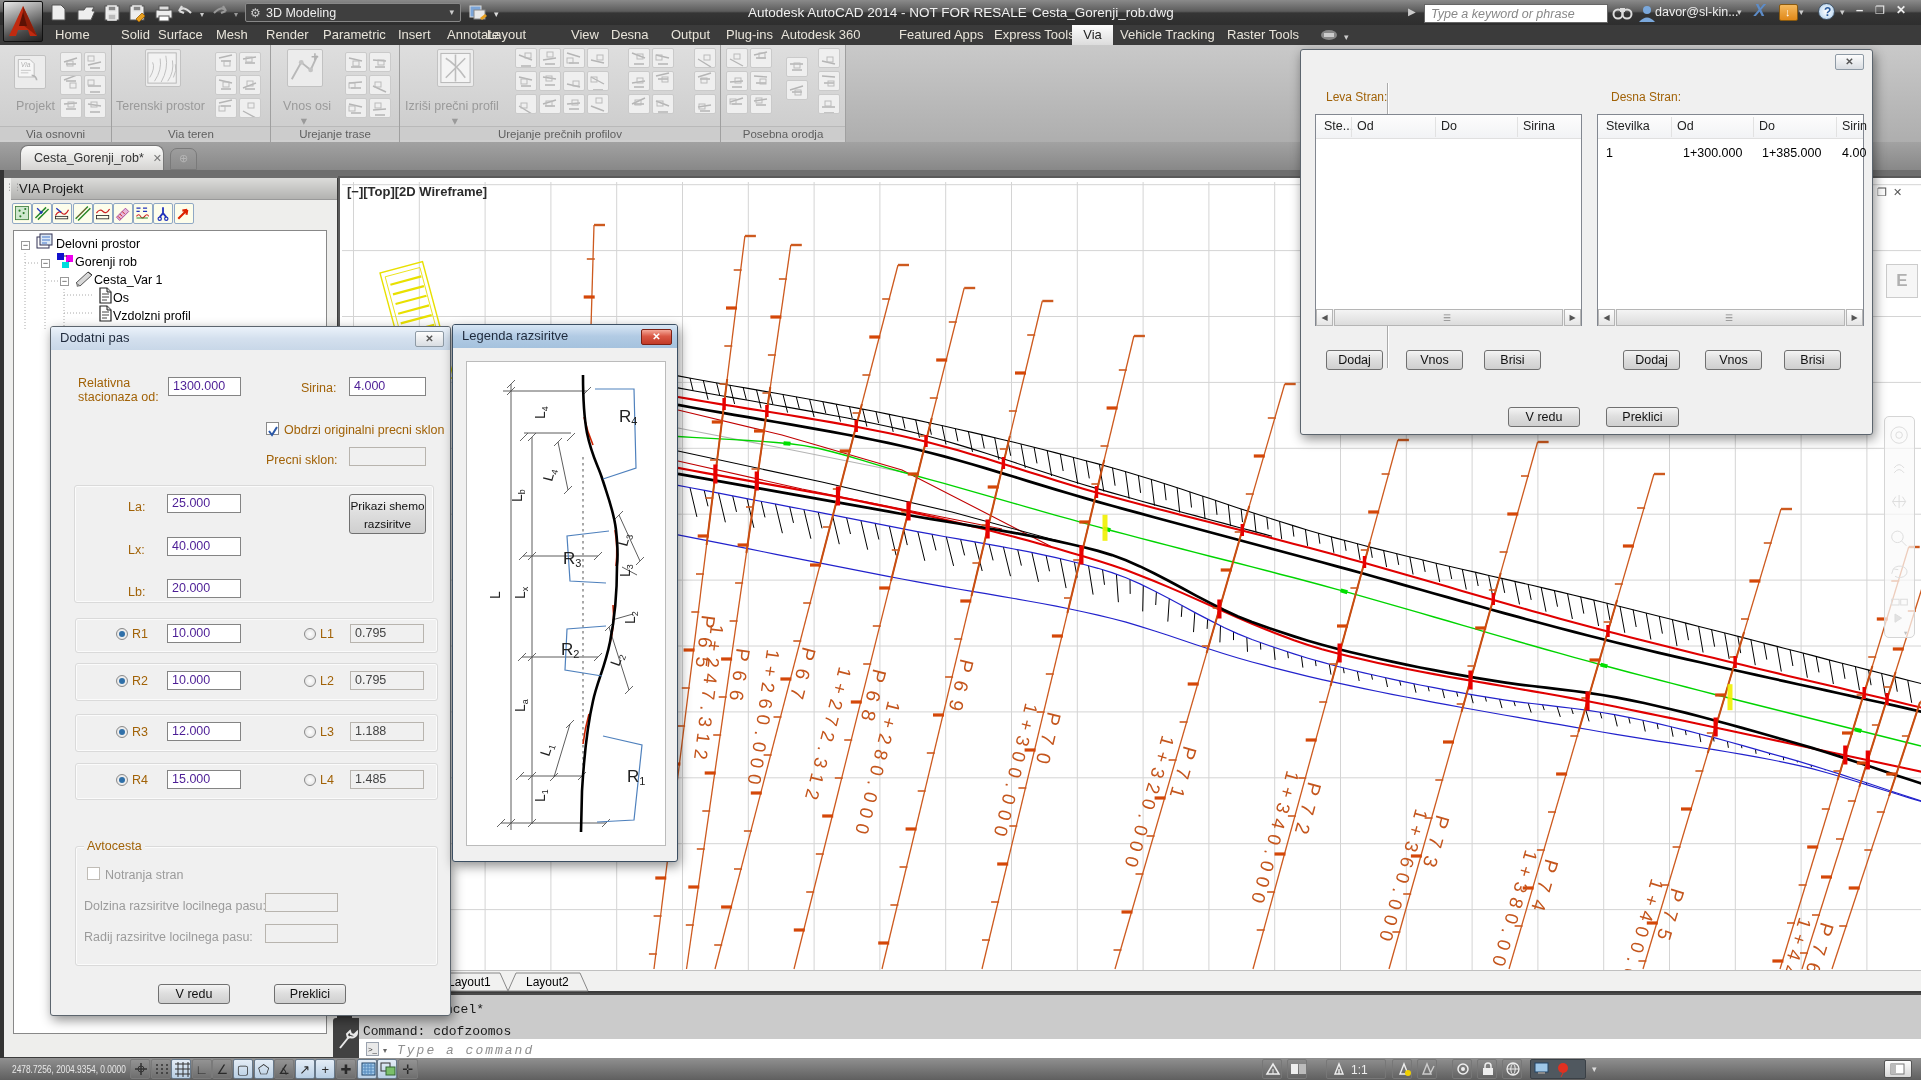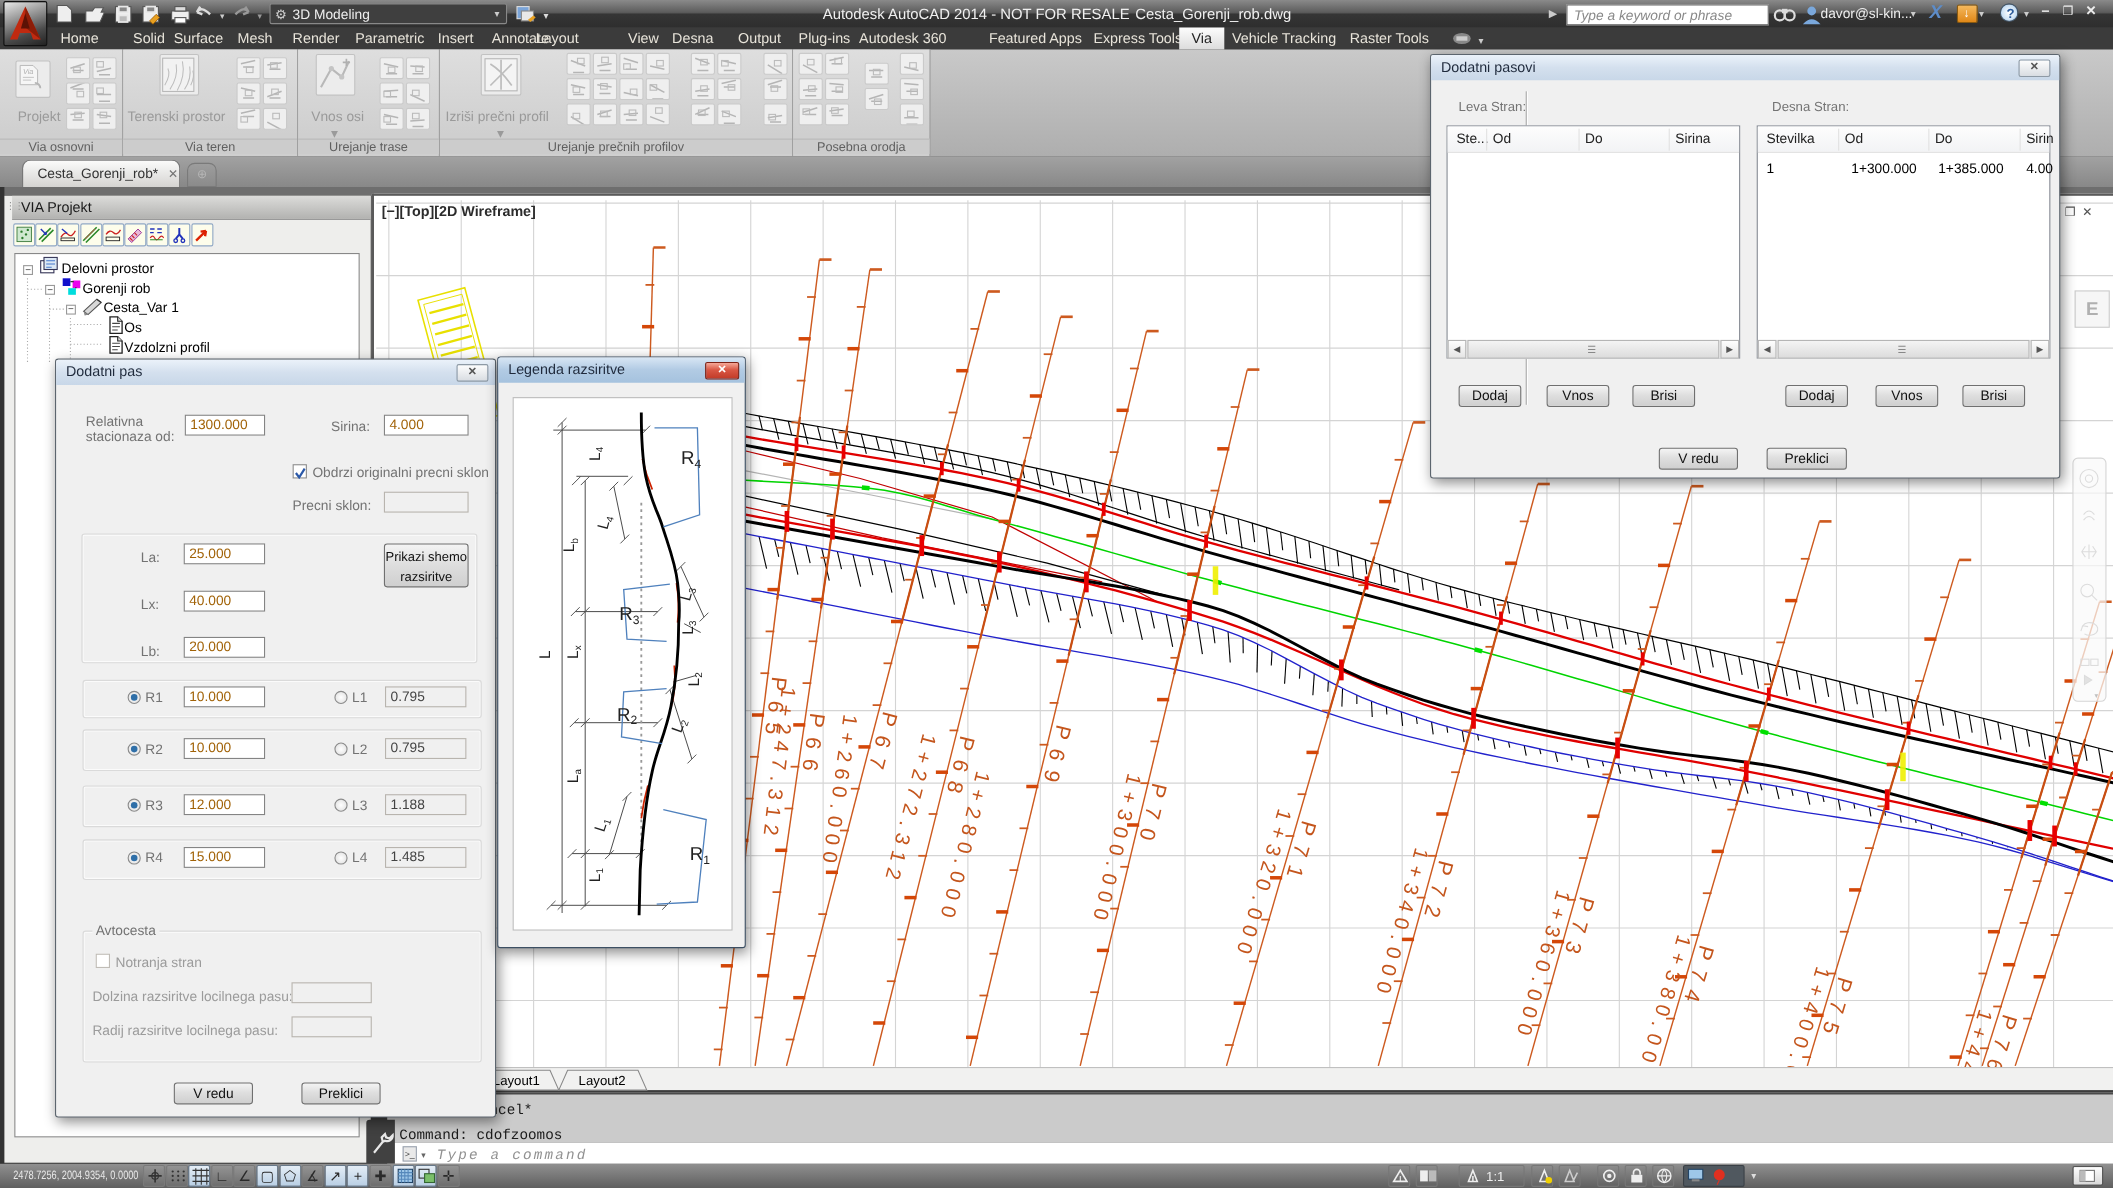--- a/index.html
+++ b/index.html
@@ -42,23 +42,23 @@
 .mono{font-family:"Liberation Mono",monospace;font-size:13px;color:#1a1a1a}
 
 #status{left:0;top:1058px;width:1921px;height:22px;background:linear-gradient(#909090,#5f5f5f)}
 .sic2{position:absolute;top:1px;width:20px;height:20px;border-radius:2px;overflow:hidden}
 
 .dlg{position:absolute;background:#f0f0f0;border:1px solid #5c656e;border-radius:3px;box-shadow:2px 4px 12px rgba(0,0,0,.45)}
 .dtitle{position:absolute;left:0;top:0;width:100%;height:23px;border-radius:2px 2px 0 0;font-size:13px;color:#1f2a3c;line-height:22px;padding-left:9px;background:linear-gradient(#ebf2fa,#d4e0ee 50%,#c8d7e8)}
 .dtitle.act{background:linear-gradient(#d8e6f4,#b2cbe4 48%,#a5c2de)}
 .xbtn{position:absolute;top:4px;width:29px;height:16px;border:1px solid #8e9aa5;border-radius:2px;background:linear-gradient(#fdfdfd,#d9dde2);color:#555;text-align:center;font-size:10px;line-height:14px;font-weight:bold}
 .xbtn.red{background:linear-gradient(#f5a898,#d95744 45%,#c23b28);border-color:#7c2014;color:#fff}
-.inp{position:absolute;background:#fff;border:1px solid #848484;font-size:12.5px;color:#a16207;padding:1px 12px 0 4px}
+.inp{position:absolute;background:#fff;border:1px solid #848484;font-size:12.5px;color:#4c1d95;padding:1px 12px 0 4px}
 .inpd{position:absolute;background:#f0f0f0;border:1px solid #b8b4ae;font-size:12.5px;color:#555;padding:1px 0 0 4px}
-.lbl{position:absolute;font-size:12.5px;color:#737373;white-space:nowrap}
+.lbl{position:absolute;font-size:12.5px;color:#a16207;white-space:nowrap}
 .lbld{position:absolute;font-size:12.5px;color:#9b9b9b;white-space:nowrap}
 .btn{position:absolute;background:linear-gradient(#f4f4f4,#dfdfdf 45%,#cfcfcf);border:1px solid #707070;border-radius:3px;font-size:12.5px;color:#111;text-align:center}
 .grp{position:absolute;border:1px solid #dadada;border-radius:3px;box-shadow:inset 0 0 0 1px #fbfbfb}
 .radio{position:absolute;width:12px;height:12px;border:1px solid #8a8a8a;border-radius:50%;background:radial-gradient(#fff,#ddd)}
 .radio.sel::after{content:"";position:absolute;left:2px;top:2px;width:6px;height:6px;border-radius:50%;background:#2f6fa8}
 .chk{position:absolute;width:13px;height:13px;border:1px solid #8a8a8a;background:#fff}
 </style></head><body>
 <div class="abs" id="titlebar"></div>
 <div class="abs" id="alogo"><svg width="38" height="39">
       <path d="M19 4 L33 34 L26 34 L24 28 L14 28 L12 34 L5 34 Z" fill="#c02a10"></path>
@@ -1321,21 +1321,20 @@
         <text transform="translate(163,215) rotate(-90)" font-size="14" fill="#222" font-family="Liberation Sans">L<tspan font-size="9" dy="3">3</tspan></text>
         <text transform="translate(168,262) rotate(-90)" font-size="14" fill="#222" font-family="Liberation Sans">L<tspan font-size="9" dy="3">2</tspan></text>
         <text transform="translate(152,305) rotate(-70)" font-size="14" fill="#222" font-family="Liberation Sans">L<tspan font-size="9" dy="3">2</tspan></text>
         <text transform="translate(152,60)" font-size="17" fill="#222" font-family="Liberation Sans">R<tspan font-size="11" dy="3">4</tspan></text>
         <text transform="translate(96,202)" font-size="17" fill="#222" font-family="Liberation Sans">R<tspan font-size="11" dy="3">3</tspan></text>
         <text transform="translate(94,293)" font-size="17" fill="#222" font-family="Liberation Sans">R<tspan font-size="11" dy="3">2</tspan></text>
         <text transform="translate(160,420)" font-size="17" fill="#222" font-family="Liberation Sans">R<tspan font-size="11" dy="3">1</tspan></text>
       </svg></div>
   </div>
 <div class="dlg" style="left:1300px;top:49px;width:573px;height:386px;z-index:20">
-    <div class="dtitle">Dodatni pasovi</div>
     <div class="xbtn" style="right:8px">✕</div>
     <div class="lbl" style="left:25px;top:40px;font-size:12px">Leva Stran:</div>
     <div class="lbl" style="left:310px;top:40px;font-size:12px">Desna Stran:</div>
     <div class="abs" style="left:86px;top:33px;width:2px;height:285px;border-left:1px solid #aaa;border-right:1px solid #fff"></div>
     <div class="abs" style="left:14px;top:64px;width:267px;height:212px;background:#fff;border:1px solid #828790">
       <div class="abs" style="left:0;top:0;width:265px;height:24px;background:linear-gradient(#fdfdfd,#f2f3f5);border-bottom:1px solid #e0e0e0">
         <div class="tx" style="left:8px;top:4px;font-size:12.5px;color:#222">Ste...</div>
         <div class="tx" style="left:41px;top:4px;font-size:12.5px;color:#222">Od</div>
         <div class="abs" style="left:35px;top:2px;width:1px;height:20px;background:#e2e2e2"></div>
         <div class="tx" style="left:125px;top:4px;font-size:12.5px;color:#222">Do</div>

